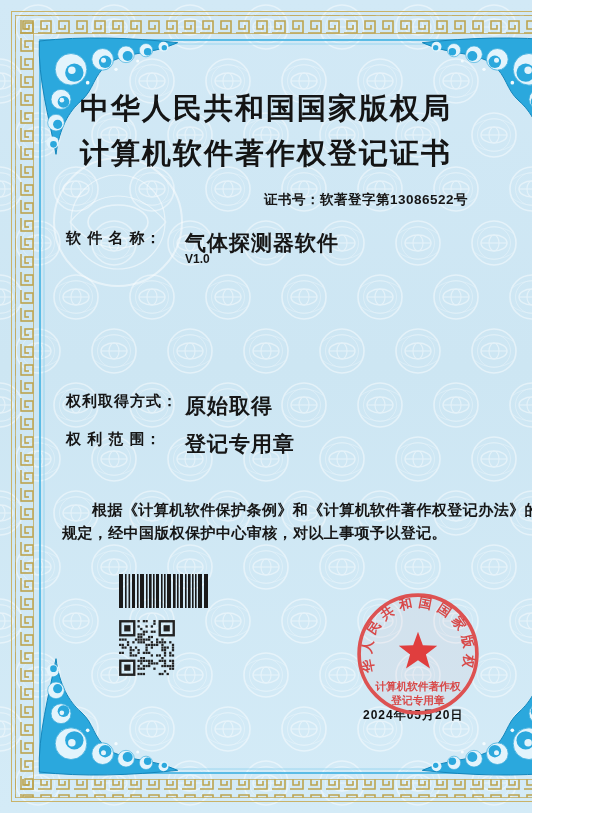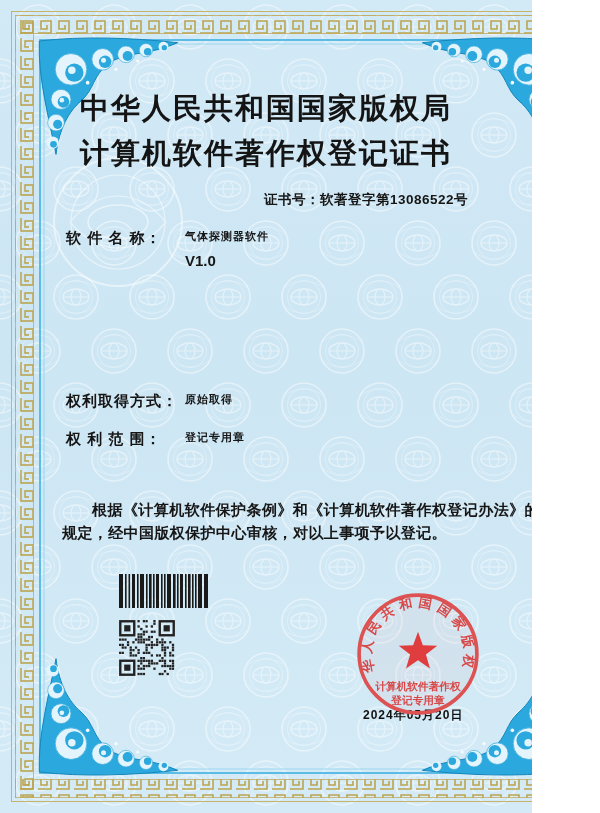--- a/index.html
+++ b/index.html
@@ -20,22 +20,22 @@
     font-weight:700;font-size:29px;letter-spacing:2px;line-height:32px;
     color:#141414;
   }
   .certno{
     top:191px;right:64px;
     font-size:13.5px;font-weight:700;letter-spacing:0.5px;
   }
   .certno .lbl{}
   .row{left:0;right:0;height:20px;}
   .row .lbl{position:absolute;left:66px;font-size:15px;font-weight:700;letter-spacing:1px;white-space:pre;}
-  .row .val{position:absolute;left:185px;font-size:11px;font-weight:700;letter-spacing:1px;white-space:pre;}
-  .version{left:185px;top:252px;font-size:15px;font-weight:700;}
+  .row .val{position:absolute;left:185px;font-size:21px;font-weight:700;letter-spacing:1px;white-space:pre;}
+  .version{left:185px;top:252px;font-size:12px;font-weight:700;}
   .statement{
     left:62px;top:498px;width:478px;
     font-size:15px;font-weight:700;line-height:23px;
     text-indent:2em;text-align:justify;letter-spacing:0.4px;
   }
   .date{
     left:363px;top:707px;
     font-size:12px;font-weight:700;letter-spacing:1px;color:#111;
   }
 </style>

